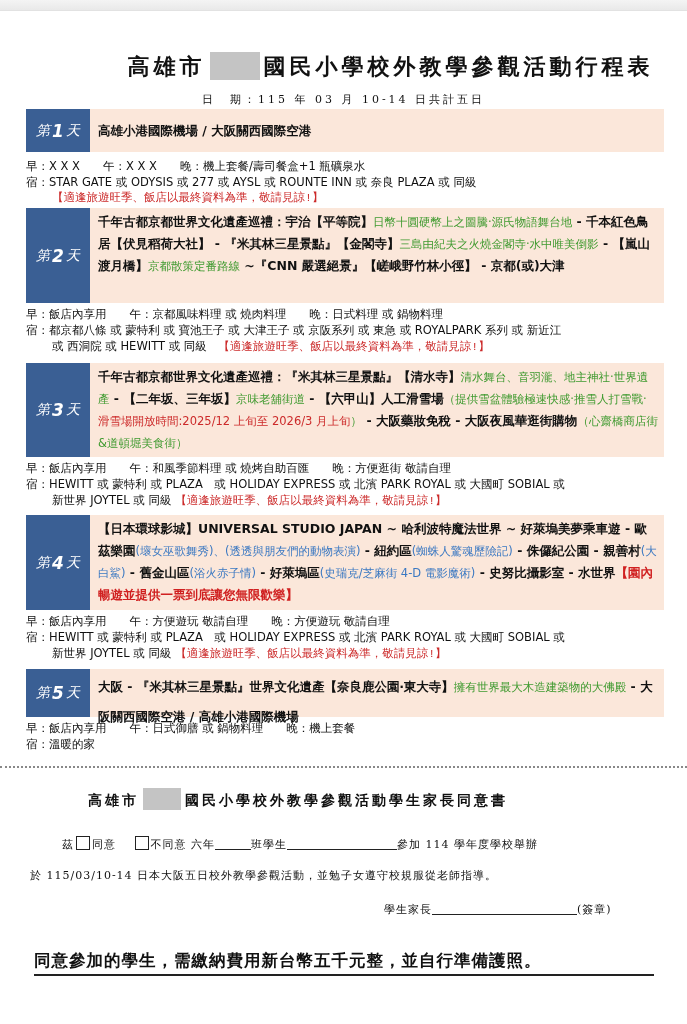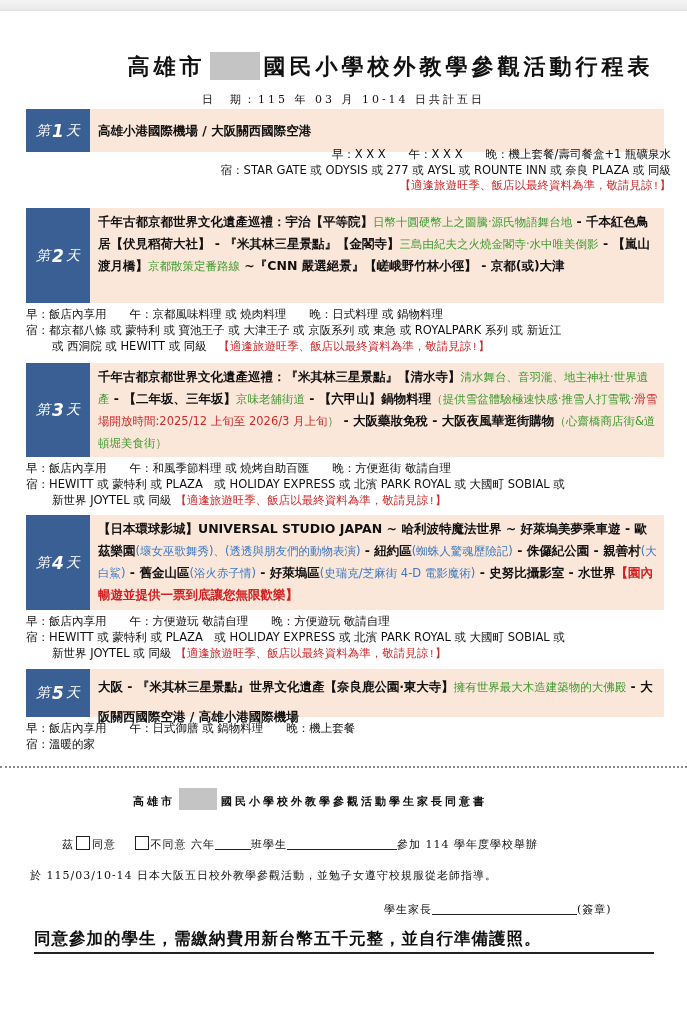--- a/index.html
+++ b/index.html
@@ -13,46 +13,46 @@
   .badge b{font-size:17px;margin:0 2px;}
   .daytext{margin-left:72px;padding:3px 6px 2px 0;font-size:12.5px;line-height:26px;font-weight:bold;}
   .g{color:#3f9a2f;font-weight:normal;font-size:11.5px;}
   .r{color:#cc2a2a;font-weight:normal;font-size:11.5px;text-align:right;}
   .b{color:#3a78c2;font-weight:normal;font-size:11.5px;}
   .rb{color:#d02020;font-weight:bold;}
   .info{position:absolute;left:26px;width:645px;font-size:11.5px;line-height:16px;}
   .info .ind{padding-left:26px;}
   .info .warn{color:#cc2a2a;font-family:Liberation Mono, monospace;}
   .sep{position:absolute;left:0;top:766px;width:687px;border-top:2px dotted #888;}
-  .title2{position:absolute;top:788px;left:12px;width:596px;text-align:center;font-family:"DejaVu Serif","Liberation Serif",serif;font-weight:bold;font-size:11px;letter-spacing:3px;white-space:nowrap;}
+  .title2{position:absolute;top:788px;left:0;width:596px;text-align:center;font-family:"DejaVu Serif","Liberation Serif",serif;font-weight:bold;font-size:14px;letter-spacing:3px;white-space:nowrap;}
   .title2 .redact{display:inline-block;width:38px;height:22px;background:#c4c4c4;vertical-align:-5px;margin:0 4px;}
   .consent{position:absolute;left:0;width:687px;font-family:"DejaVu Serif","Liberation Serif",serif;font-size:11px;letter-spacing:1px;white-space:nowrap;}
   .chk{display:inline-block;width:12px;height:12px;border:1px solid #222;vertical-align:-2px;margin:0 2px;}
   .line{display:inline-block;border-bottom:1px solid #222;height:12px;vertical-align:-2px;}
-  .footer{position:absolute;top:928px;left:34px;width:620px;font-family:"DejaVu Serif","Liberation Serif",serif;font-weight:bold;font-size:16.5px;letter-spacing:1px;border-bottom:2px solid #222;padding-bottom:2px;white-space:nowrap;}
+  .footer{position:absolute;top:950px;left:34px;width:620px;font-family:"DejaVu Serif","Liberation Serif",serif;font-weight:bold;font-size:16.5px;letter-spacing:1px;border-bottom:2px solid #222;padding-bottom:2px;white-space:nowrap;}
 </style>
 </head>
 <body>
 
 <div class="topbar"></div>
 
 <div class="title">
   <span>高雄市</span><span class="redact"></span><span>國民小學校外教學參觀活動行程表</span>
 </div>
 <div class="date">日　期：115 年 03 月 10-14 日共計五日</div>
 
 <div class="daybox" style="top:109px;height:43px;">
   <div class="badge">
       <span>第</span>
       <b>1</b>
       <span>天</span>
     </div>
   <div class="daytext" style="line-height:37px;">高雄小港國際機場 / 大阪關西國際空港</div>
 </div>
-<div class="info" style="top:146px;text-align:right;">
+<div class="info" style="top:158px;">
   <div>早：X X X　　午：X X X　　晚：機上套餐/壽司餐盒+1 瓶礦泉水</div>
   <div>宿：STAR GATE 或 ODYSIS 或 277 或 AYSL 或 ROUNTE INN 或 奈良 PLAZA 或 同級</div>
   <div class="ind warn">【適逢旅遊旺季、飯店以最終資料為準，敬請見諒!】</div>
 </div>
 
 <div class="daybox" style="top:208px;height:95px;">
   <div class="badge">
       <span>第</span>
       <b>2</b>
       <span>天</span>
@@ -67,21 +67,21 @@
   <div class="ind"><span>或 西洞院 或 HEWITT 或 同級</span>　<span class="warn">【適逢旅遊旺季、飯店以最終資料為準，敬請見諒!】</span></div>
 </div>
 
 <div class="daybox" style="top:363px;height:94px;">
   <div class="badge">
       <span>第</span>
       <b>3</b>
       <span>天</span>
     </div>
   <div class="daytext" style="line-height:22px;">
-    <span>千年古都京都世界文化遺產巡禮：『米其林三星景點』【清水寺】</span><span class="g">清水舞台、音羽瀧、地主神社‧世界遺產</span><span> - 【二年坂、三年坂】</span><span class="g">京味老舖街道</span><span> - 【六甲山】鍋物料理</span><span class="g">（提供雪盆體驗極速快感‧推雪人打雪戰‧</span><span class="r">滑雪場開放時間:2025/12 上旬至 2026/3 月上旬</span><span class="g">）</span><span> - 大阪藥妝免稅 - 大阪夜風華逛街購物</span><span class="g">（心齋橋商店街&amp;道頓堀美食街）</span>
+    <span>千年古都京都世界文化遺產巡禮：『米其林三星景點』【清水寺】</span><span class="g">清水舞台、音羽瀧、地主神社‧世界遺產</span><span> - 【二年坂、三年坂】</span><span class="g">京味老舖街道</span><span> - 【六甲山】人工滑雪場</span><span class="g">（提供雪盆體驗極速快感‧推雪人打雪戰‧</span><span class="r">滑雪場開放時間:2025/12 上旬至 2026/3 月上旬</span><span class="g">）</span><span> - 大阪藥妝免稅 - 大阪夜風華逛街購物</span><span class="g">（心齋橋商店街&amp;道頓堀美食街）</span>
   </div>
 </div>
 <div class="info" style="top:460px;">
   <div>早：飯店內享用　　午：和風季節料理 或 燒烤自助百匯　　晚：方便逛街 敬請自理</div>
   <div>宿：HEWITT 或 蒙特利 或 PLAZA　或 HOLIDAY EXPRESS 或 北濱 PARK ROYAL 或 大國町 SOBIAL 或</div>
   <div class="ind"><span>新世界 JOYTEL 或 同級</span> <span class="warn">【適逢旅遊旺季、飯店以最終資料為準，敬請見諒!】</span></div>
 </div>
 
 <div class="daybox" style="top:515px;height:95px;">
   <div class="badge">

